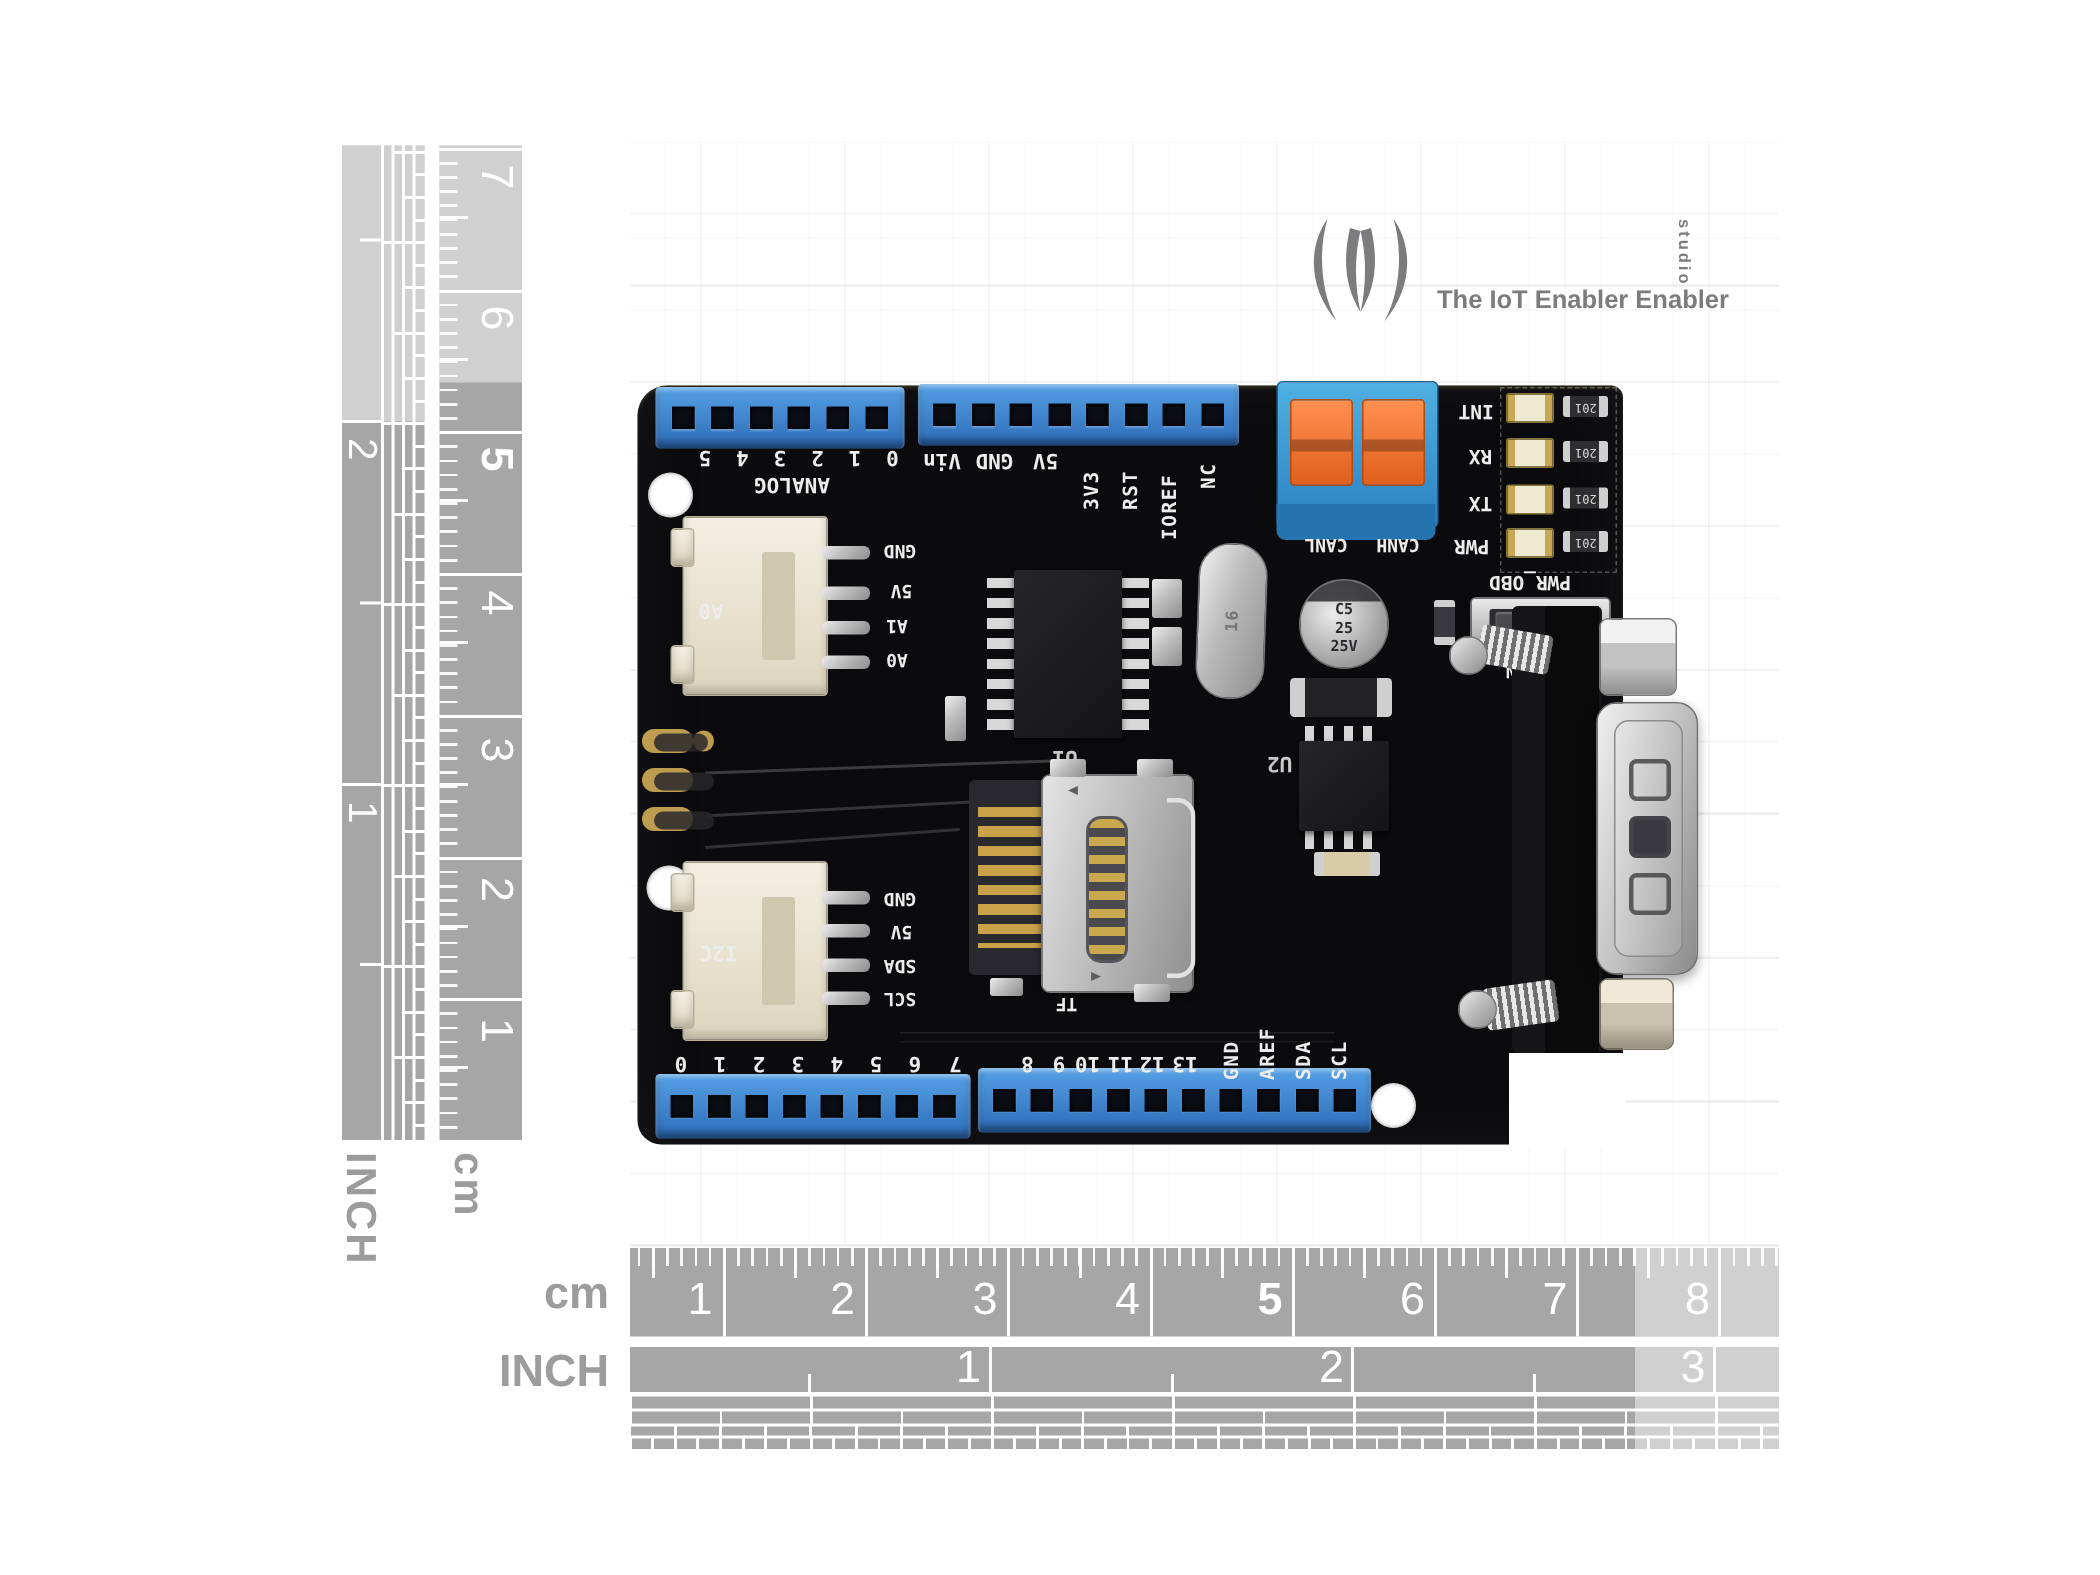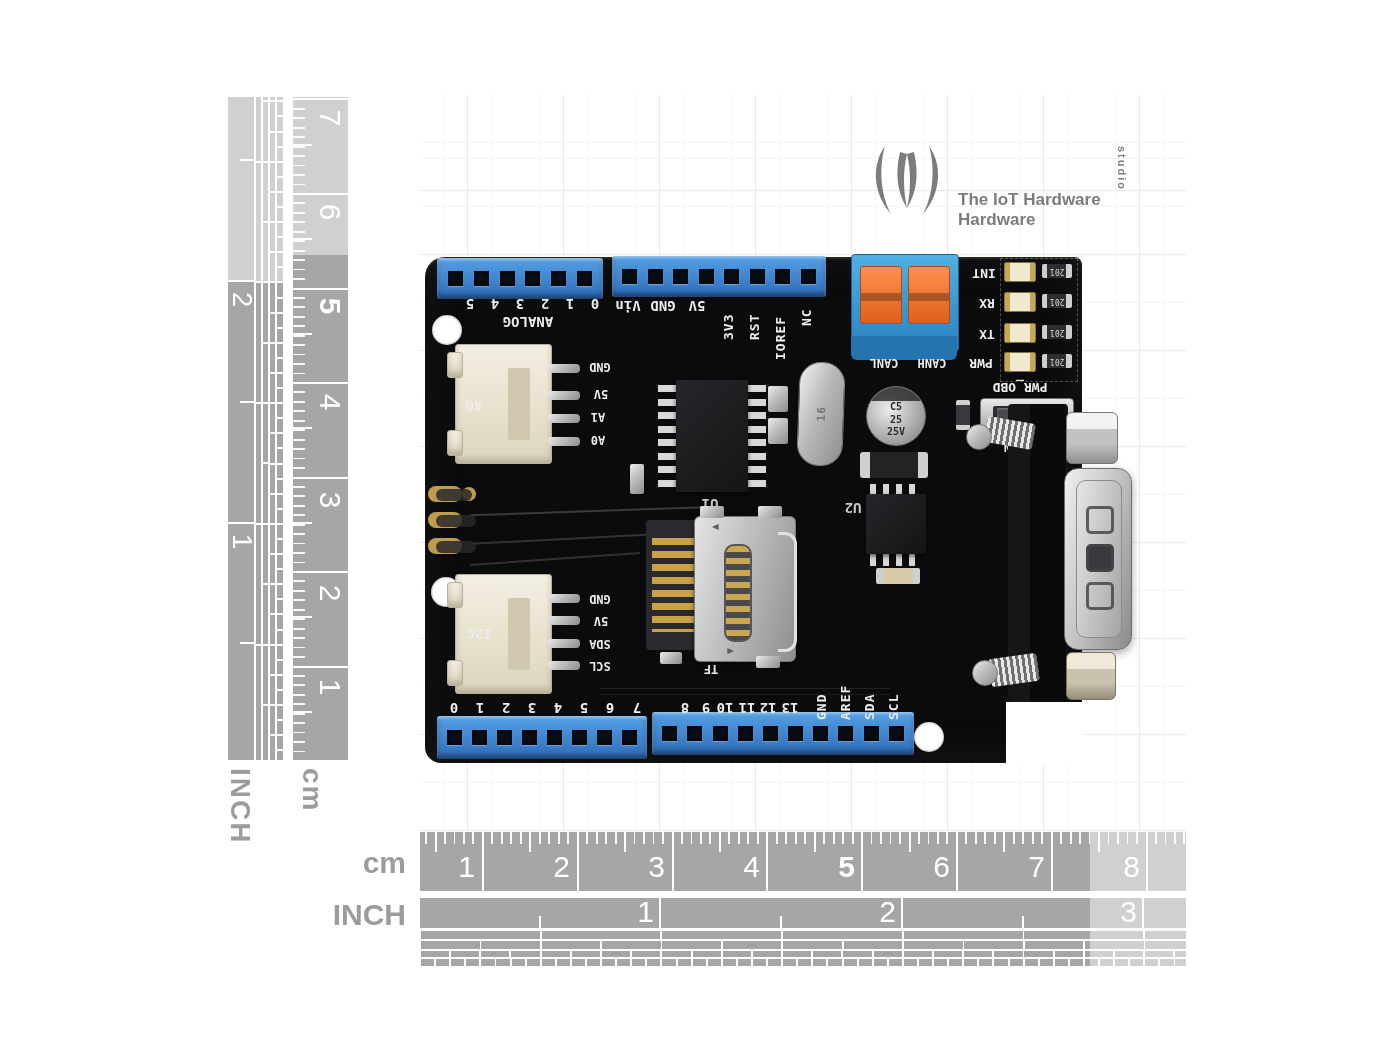--- a/index.html
+++ b/index.html
@@ -60,21 +60,21 @@
   <div class="abs" style="left:870px;top:138px;width:300px;height:80px;">
     <span class="abs" style="left:0;top:4px;">
       <svg width="74" height="76" viewBox="0 0 74 76" fill="#7c7c7f">
         <path d="M15 4 C2 22 2 50 21 72 C10 52 9 24 15 4 Z"></path>
         <path d="M59 4 C72 22 72 50 53 72 C64 52 65 24 59 4 Z"></path>
         <path d="M30 10 C25 32 27 50 37 66 C33 48 33 28 37 12 Z"></path>
         <path d="M44 10 C49 32 47 50 37 66 C41 48 41 28 37 12 Z"></path>
       </svg>
     </span>
     <span class="abs logo-sub" style="left:246px;top:8px;height:62px;">studio</span>
-    <span class="abs logo-tag" style="left:88px;top:52px;width:220px;">The IoT Hardware Hardware</span>
+    <span class="abs logo-tag" style="left:88px;top:52px;width:220px;">The IoT Enabler Enabler</span>
   </div>
 
   <div class="abs rband" style="left:228px;top:97px;width:26px;height:663px;"></div>
   <div class="abs" style="left:256px;top:97px;width:5px;height:663px;background:repeating-linear-gradient(180deg,#a6a6a6 0 63.8px,#fff 63.8px 65.8px,#a6a6a6 65.8px 120.7px);"></div>
   <div class="abs" style="left:263px;top:97px;width:5px;height:663px;background:repeating-linear-gradient(180deg,#a6a6a6 0 3.4px,#fff 3.4px 5.4px,#a6a6a6 5.4px 60.35px);"></div>
   <div class="abs" style="left:270px;top:97px;width:5px;height:663px;background:repeating-linear-gradient(180deg,#a6a6a6 0 3.4px,#fff 3.4px 5.4px,#a6a6a6 5.4px 30.18px);"></div>
   <div class="abs" style="left:277px;top:97px;width:6px;height:663px;background:repeating-linear-gradient(180deg,#a6a6a6 0 3.4px,#fff 3.4px 5.4px,#a6a6a6 5.4px 15.09px);"></div>
   <div class="abs rline" style="left:228px;top:280px;width:26px;height:2px;"></div>
   <div class="abs rline" style="left:228px;top:522px;width:26px;height:2px;"></div>
   <div class="abs rline" style="left:240px;top:159px;width:14px;height:2px;"></div>

